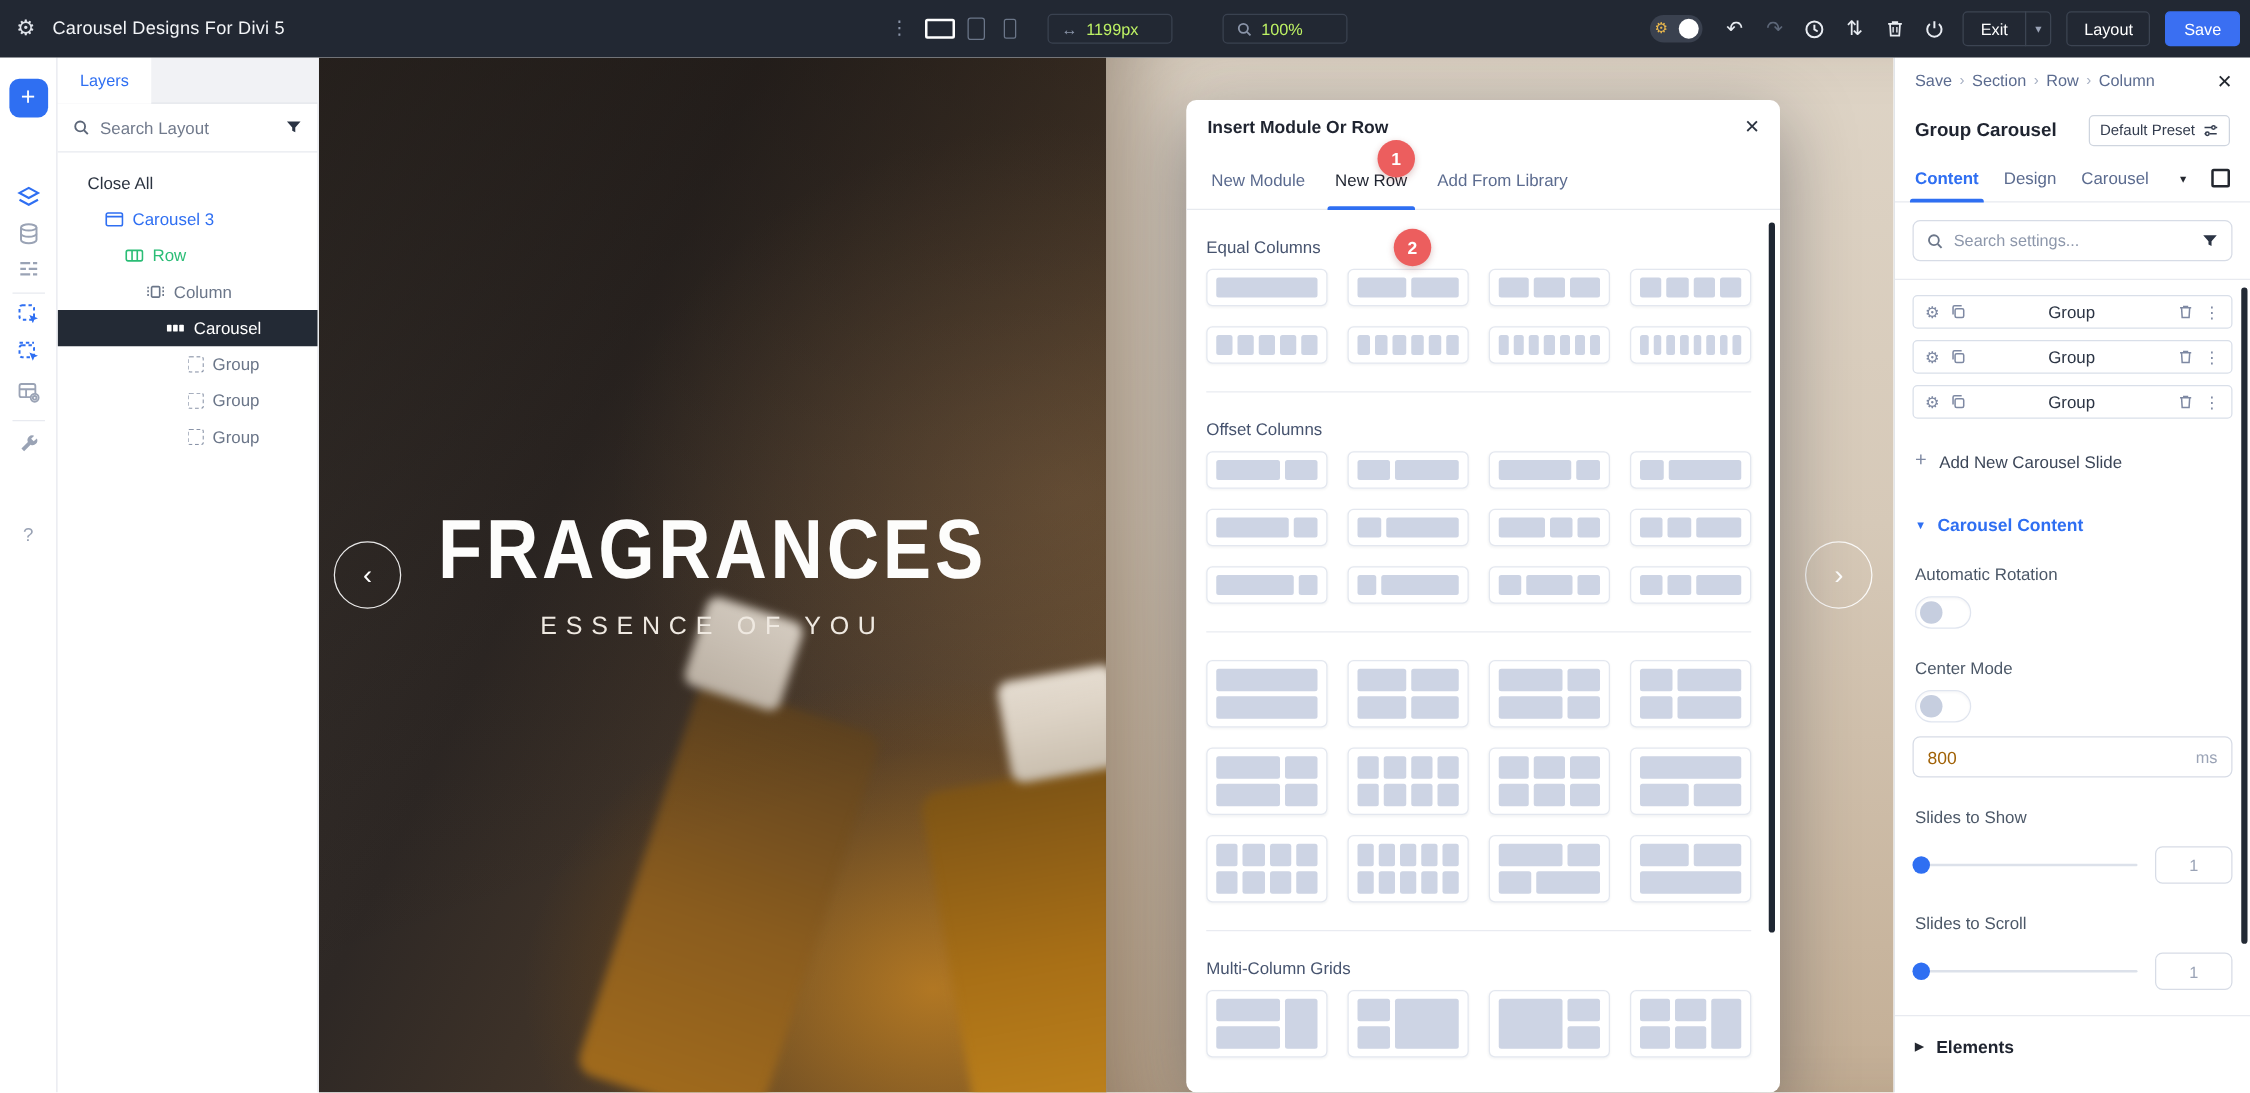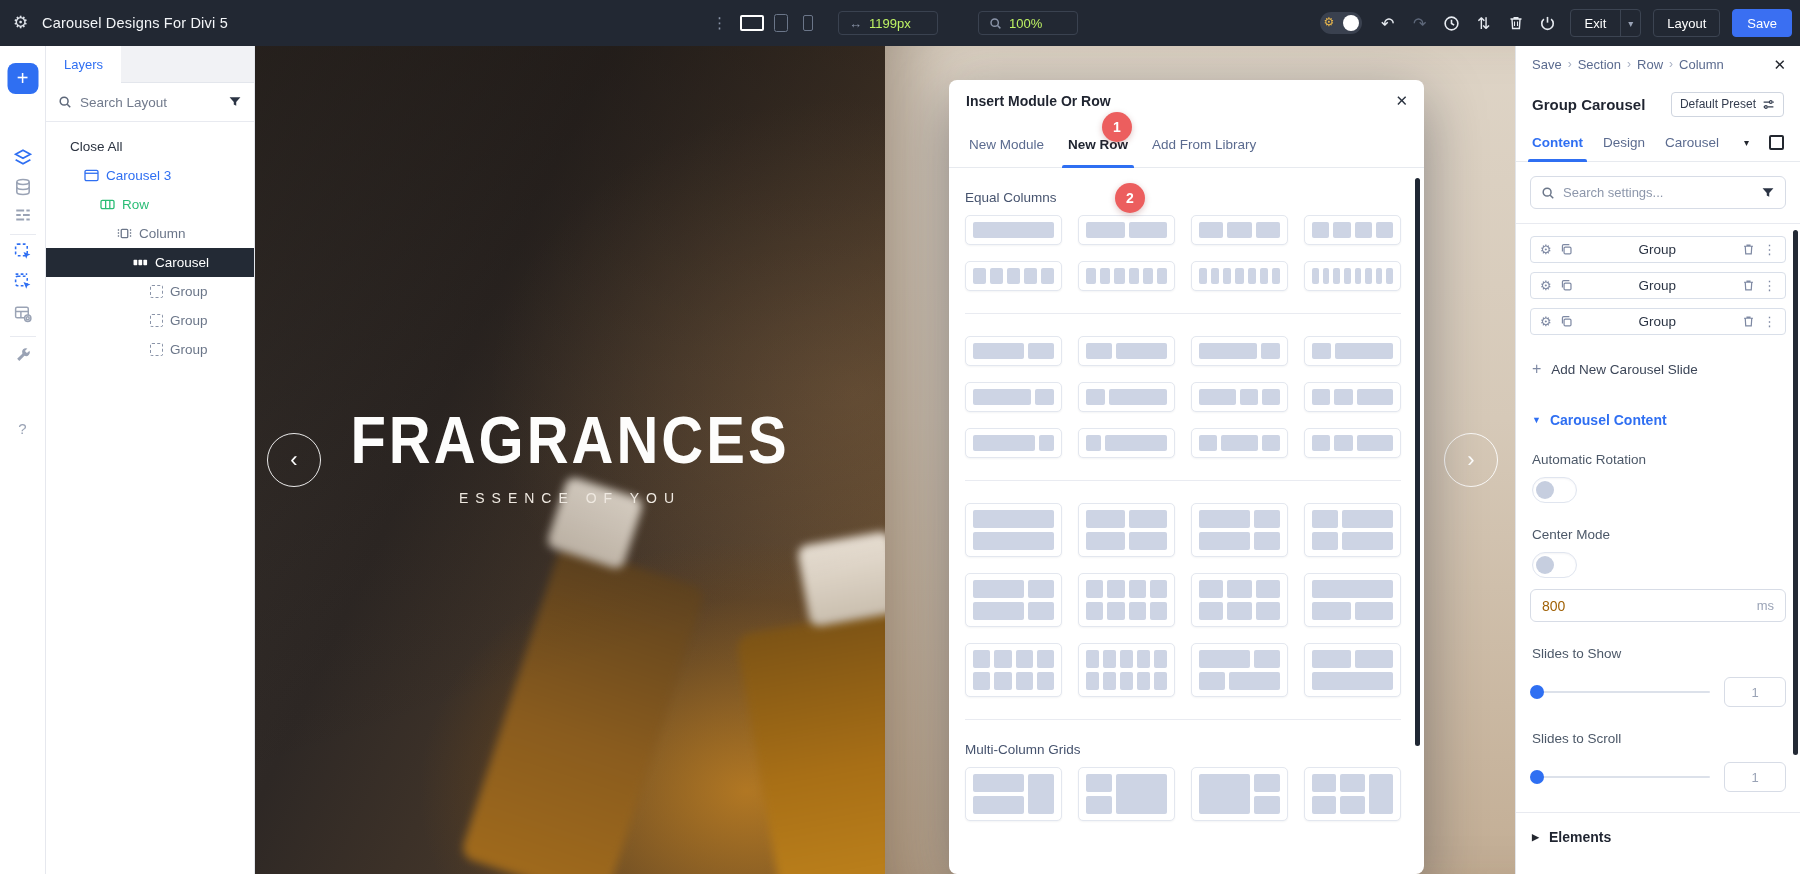--- a/index.html
+++ b/index.html
@@ -70,33 +70,33 @@
   radial-gradient(520px 420px at 95% 42%, rgba(128,98,66,.55), rgba(0,0,0,0) 70%),
   linear-gradient(115deg,#3a3430 0%,#2e2825 35%,#4a3a2b 68%,#6a4e2d 100%)}
 .shape{position:absolute;filter:blur(4px)}
 .cap1{left:300px;top:440px;width:80px;height:74px;border-radius:9px;transform:rotate(18deg);background:linear-gradient(180deg,#e6ddd1,#c7bcae)}
 .body1{left:252px;top:512px;width:152px;height:330px;border-radius:14px;transform:rotate(18deg);background:linear-gradient(180deg,#5e421f,#8a5c1e 55%,#a06a1c)}
 .cap2{left:548px;top:492px;width:94px;height:82px;border-radius:10px;transform:rotate(-10deg);background:linear-gradient(180deg,#e9e0d4,#c9beae)}
 .body2{left:505px;top:572px;width:178px;height:300px;border-radius:16px;transform:rotate(-10deg);background:linear-gradient(180deg,#7c5315,#a86f16 50%,#c1851d)}
 .photo-shade{position:absolute;left:0;top:0;width:630px;height:828px;background:linear-gradient(160deg,rgba(20,15,12,.55) 0%,rgba(20,15,12,.15) 45%,rgba(0,0,0,0) 70%)}
 .wall{position:absolute;left:630px;top:0;width:630px;height:828px;background:linear-gradient(180deg,#ded4c6 0%,#d6c9b8 45%,#c3ae95 100%);box-shadow:inset 60px 0 70px -40px rgba(60,40,20,.38)}
 .hero-title{position:absolute;left:65px;top:360px;width:500px;text-align:center;color:#fdfdfc;font-size:58px;font-weight:600;letter-spacing:3px;transform:scaleY(1.16);transform-origin:center}
-.hero-sub{position:absolute;left:65px;top:444px;width:500px;text-align:center;color:#efe9e1;font-size:14px;letter-spacing:7px}
+.hero-sub{position:absolute;left:65px;top:444px;width:500px;text-align:center;color:#efe9e1;font-size:20px;letter-spacing:7px}
 .nav-circle{position:absolute;width:54px;height:54px;border:1.5px solid rgba(255,255,255,.9);border-radius:50%;color:#fff;display:flex;align-items:center;justify-content:center;font-size:22px;cursor:pointer}
 .nav-prev{left:12px;top:387px}
 .nav-next{left:1189px;top:387px}
 
 
 .modal{position:absolute;left:949px;top:80px;width:475px;height:794px;background:#fff;border-radius:8px;box-shadow:0 18px 60px rgba(10,15,35,.38);z-index:45}
 .m-header{height:42px;display:flex;align-items:center;padding:0 17px;position:relative}
 .m-title{font-size:14px;font-weight:700;color:#1f2430}
 .m-close{position:absolute;right:16px;top:12px;font-size:15px;color:#2b3340;cursor:pointer}
 .m-tabs{height:46px;border-bottom:1px solid #e7eaef;display:flex;align-items:center;gap:24px;padding:0 20px}
 .m-tab{font-size:13.5px;color:#5b6b8f;cursor:pointer;position:relative;height:46px;display:flex;align-items:center}
-.m-tab.active{color:#1f2430;font-weight:700}
+.m-tab.active{color:#1f2430;font-weight:400}
 .m-tab.active::after{content:"";position:absolute;left:-6px;right:-6px;bottom:0;height:3px;background:#2f6ff2;border-radius:2px 2px 0 0}
 .m-body{height:706px;overflow:hidden;padding:20px 23px 0 16px}
 .msec-label{font-size:13.5px;color:#46536e;margin:2px 0 10px}
 .msec-divider{border-top:1px solid #e9ebf1;margin:22px 0}
 .thumb-row{display:flex;gap:16px;margin-bottom:16px}
 .thumb{flex:1;height:30px;border:1px solid #e3e7ef;border-radius:5px;background:#fff;box-shadow:0 1px 2px rgba(20,30,60,.05);padding:6px 7px;display:flex;flex-direction:column;gap:4px;cursor:pointer}
 .thumb.tall{height:54px}
 .t-r{display:flex;gap:4px;flex:1}
 .t-c{background:#cdd4e4;border-radius:2px;flex:1}
 .t-cols{display:flex;gap:4px;flex:1}
@@ -439,20 +439,21 @@
             <div class="t-c" style="flex: 1 1 0%;"></div>
             <div class="t-c" style="flex: 1 1 0%;"></div>
             <div class="t-c" style="flex: 1 1 0%;"></div>
             <div class="t-c" style="flex: 1 1 0%;"></div>
             <div class="t-c" style="flex: 1 1 0%;"></div>
             <div class="t-c" style="flex: 1 1 0%;"></div>
           </div>
         </div>
       </div>
       <div class="msec-divider"></div>
+      <div class="msec-label">Offset Columns</div>
       <div class="thumb-row">
         <div class="thumb">
           <div class="t-r">
             <div class="t-c" style="flex: 2 1 0%;"></div>
             <div class="t-c" style="flex: 1 1 0%;"></div>
           </div>
         </div>
         <div class="thumb">
           <div class="t-r">
             <div class="t-c" style="flex: 1 1 0%;"></div>

